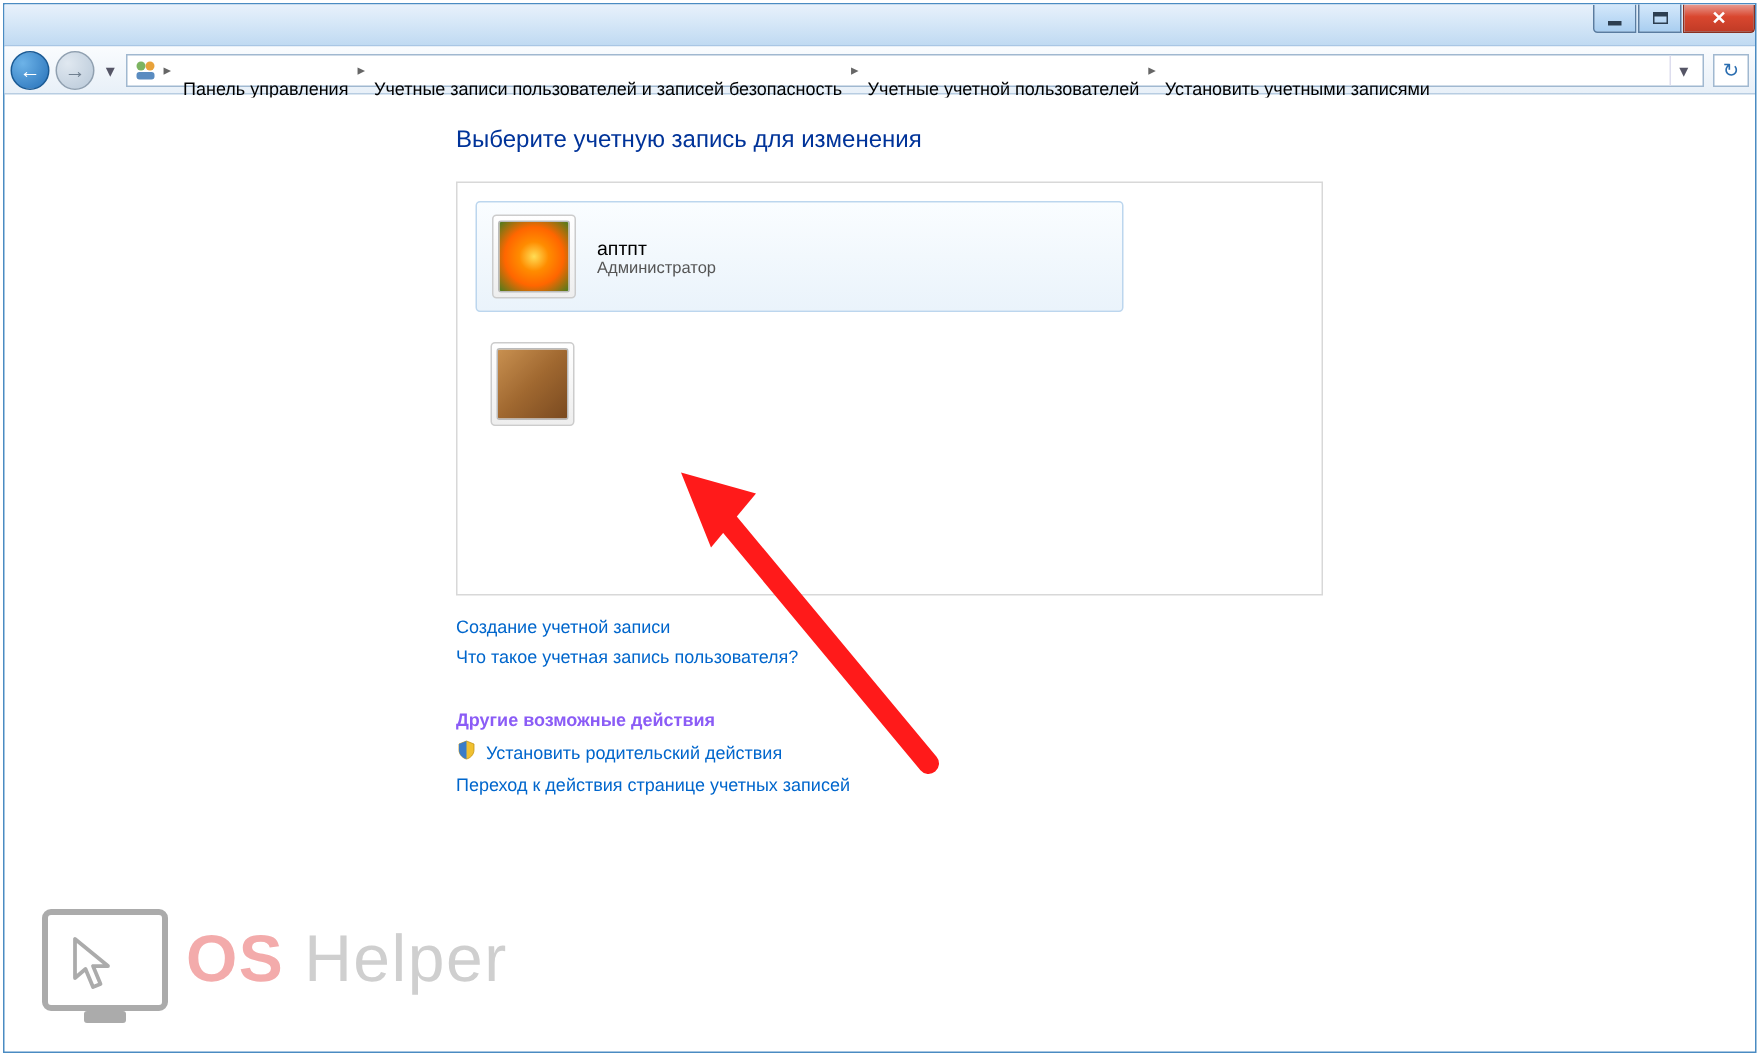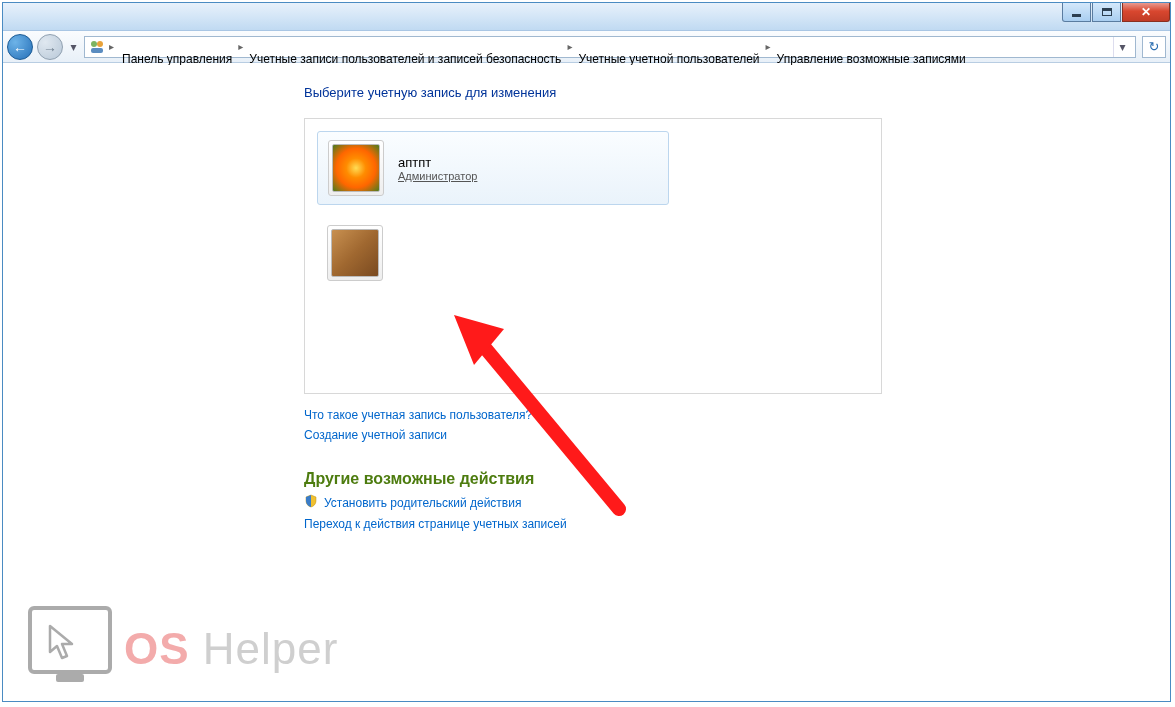--- a/index.html
+++ b/index.html
@@ -31,44 +31,44 @@
 .addr-icon svg { width:16px; height:16px; }
 .breadcrumb { display: flex; align-items: center; font-size: 12px; color: #000; overflow: hidden; white-space: nowrap; }
 .bc-item { padding: 2px 4px; cursor: pointer; margin-top: 24px; }
 .bc-sep { color: #666; padding: 0 2px; font-size: 10px; }
 .addr-end { margin-left:auto; display:flex; align-items:center; gap:2px; }
 .addr-dd { width:18px; height:20px; border-left:1px solid #dde; display:flex; align-items:center; justify-content:center; color:#556; cursor:pointer; }
 .refresh-btn { width:24px; height:22px; border:1px solid #a0b8d0; background:#fff; display:flex; align-items:center; justify-content:center; color:#2a6db0; cursor:pointer; margin-left:2px; font-size:13px; }
 
 
 .content { position:absolute; top:62px; left:1px; right:1px; bottom:1px; background:#fff; padding: 20px 0 0 300px; }
-.page-title { color:#003399; font-size:13px; font-weight:normal; margin-bottom:18px; }
+.page-title { color:#003399; font-size:16px; font-weight:normal; margin-bottom:18px; }
 .accounts-box { width: 578px; height: 276px; border:1px solid #d8d8d8; padding: 12px; }
-.account-item { display:flex; align-items:center; gap:14px; padding:8px 10px; width: 352px; cursor:pointer; }
+.account-item { display:flex; align-items:center; gap:14px; padding:8px 10px; width: 432px; cursor:pointer; }
 .account-item.selected { border:1px solid #bcd6ee; background: linear-gradient(to bottom, #fafdff, #eaf3fb); border-radius:3px; }
 .avatar-frame { width:56px; height:56px; border:1px solid #ccc; background: linear-gradient(to bottom,#fff,#eee); padding:3px; border-radius:3px; display:flex; }
 .avatar-inner { flex:1; border:1px solid #bbb; border-radius:2px; }
 .avatar-flower { background: radial-gradient(circle at 50% 50%, #ffdd55 0%, #ff8c00 30%, #ff6600 60%, #4a7c1e 100%); }
 .avatar-suitcase { background: linear-gradient(135deg, #c89050 0%, #a06830 50%, #7a4a20 100%); }
 .account-text { display:flex; flex-direction:column; }
 .account-name { font-size:13px; color:#000; }
-.account-role { font-size:11px; color:#555;text-decoration:underline; }
+.account-role { font-size:11px; color:#555; }
 
 .link { color:#0066cc; font-size:12px; cursor:pointer; display:block; margin-top:6px; }
 .links-under { margin-top:14px; }
-.section-head { font-size:16px; font-weight:bold; color:#4d7c0f; margin-top:28px; margin-bottom:4px; }
+.section-head { font-size:12px; font-weight:bold; color:#8b5cf6; margin-top:28px; margin-bottom:4px; }
 .shield-row { display:flex; align-items:center; gap:6px; margin-top:6px; }
 .shield-icon svg { width:14px; height:14px; }
 
 
 .arrow-annot { position:absolute; left:440px; top:244px; pointer-events:none; }
 .arrow-annot svg { width: 200px; height: 220px; }
 
 
-.watermark { position:absolute; left:24px; bottom:26px; display:flex; align-items:flex-end; gap:12px; opacity:0.7; }
+.watermark { position:absolute; left:24px; bottom:26px; display:flex; align-items:center; gap:12px; opacity:0.7; }
 .wm-monitor { width:84px; height:68px; border:4px solid #888; border-radius:6px; position:relative; background:#fff; }
 .wm-monitor::after { content:""; position:absolute; bottom:-12px; left:50%; transform:translateX(-50%); width:28px; height:8px; background:#888; border-radius:2px; }
 .wm-cursor { position:absolute; left:16px; top:14px; width:0; height:0; }
 .wm-cursor svg { width:30px; height:36px; }
 .wm-text { font-size:44px; font-weight:300; color:#bbb; letter-spacing:1px; font-family: Arial, sans-serif; }
 .wm-os { color:#e88; font-weight:600; }
 </style>
 </head>
 <body>
 
@@ -106,21 +106,21 @@
           </svg>
       </span>
       <span class="bc-sep">▸</span>
       <div class="breadcrumb">
         <span class="bc-item">Панель управления</span>
         <span class="bc-sep">▸</span>
         <span class="bc-item">Учетные записи пользователей и записей безопасность</span>
         <span class="bc-sep">▸</span>
         <span class="bc-item">Учетные учетной пользователей</span>
         <span class="bc-sep">▸</span>
-        <span class="bc-item">Управление возможные записями</span>
+        <span class="bc-item">Установить учетными записями</span>
       </div>
       <div class="addr-end">
         <div class="addr-dd">▾</div>
       </div>
     </div>
     <div class="refresh-btn">
         <span>↻</span>
       </div>
   </div>
 
@@ -141,22 +141,22 @@
       <div style="height:12px"></div>
 
       <div class="account-item">
         <div class="avatar-frame">
             <div class="avatar-inner avatar-suitcase"></div>
           </div>
       </div>
     </div>
 
     <div class="links-under">
+      <a class="link">Создание учетной записи</a>
       <a class="link">Что такое учетная запись пользователя?</a>
-      <a class="link">Создание учетной записи</a>
     </div>
 
     <div class="section-head">Другие возможные действия</div>
     <div class="shield-row">
       <span class="shield-icon">
         <svg viewBox="0 0 14 14">
             <path d="M7 1 L12 3 V7 C12 10 9.5 12.5 7 13 C4.5 12.5 2 10 2 7 V3 Z" fill="#f0c030" stroke="#c09010" stroke-width="0.5"></path>
             <path d="M7 1 L7 13 C4.5 12.5 2 10 2 7 V3 Z" fill="#3a7cc8"></path>
           </svg>
       </span>

